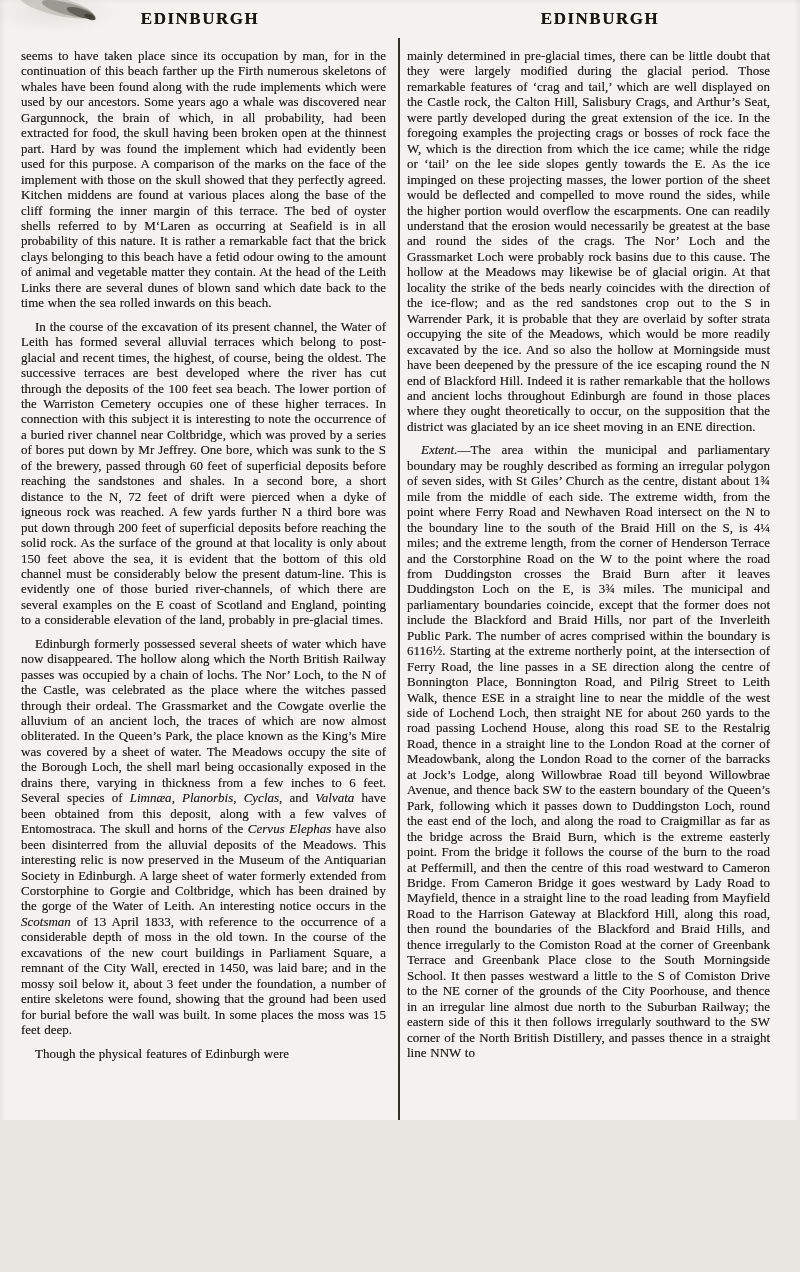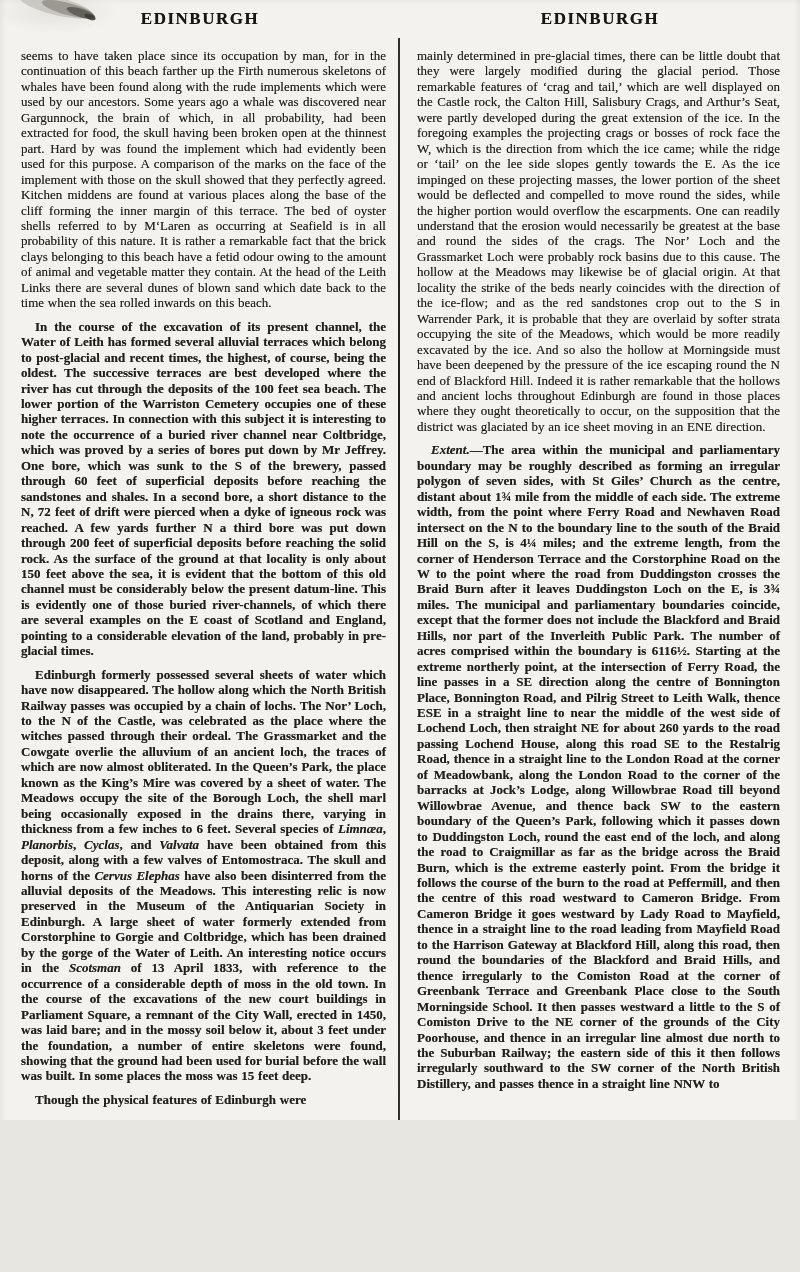--- a/index.html
+++ b/index.html
@@ -50,32 +50,32 @@
     top: 38px;
     width: 2px;
     height: 1234px;
     background: linear-gradient(to bottom, #33302a, #221f1a 30%, #2b2823 70%, #3a3731);
   }
   .col {
     position: absolute;
     top: 40px;
   }
   .col-left  { left: 13px;  width: 381px; }
-  .col-right { left: 409px; width: 379px; }
+  .col-right { left: 399px; width: 379px; }
   .col p.para {
     margin: 8px;
     text-align: justify;
     font-size: 13px;
     line-height: 15.45px;
     word-spacing: 0.5px;
     hyphens: auto;
     -webkit-hyphens: auto;
     text-shadow: 0 0 0.45px rgba(33,31,27,0.55);
   }
-  .col p.para.indent { text-indent: 14px; font-weight: bold; }
+  .col p.para.indent { text-indent: 14px; }
   .col p.para i { font-style: italic; }
   .page-number {
     position: absolute;
     left: 70px;
     top: 1247px;
     font-size: 18px;
     letter-spacing: 1px;
     color: #211f1b;
     text-shadow: 0 0 0.45px rgba(33,31,27,0.55);
   }

